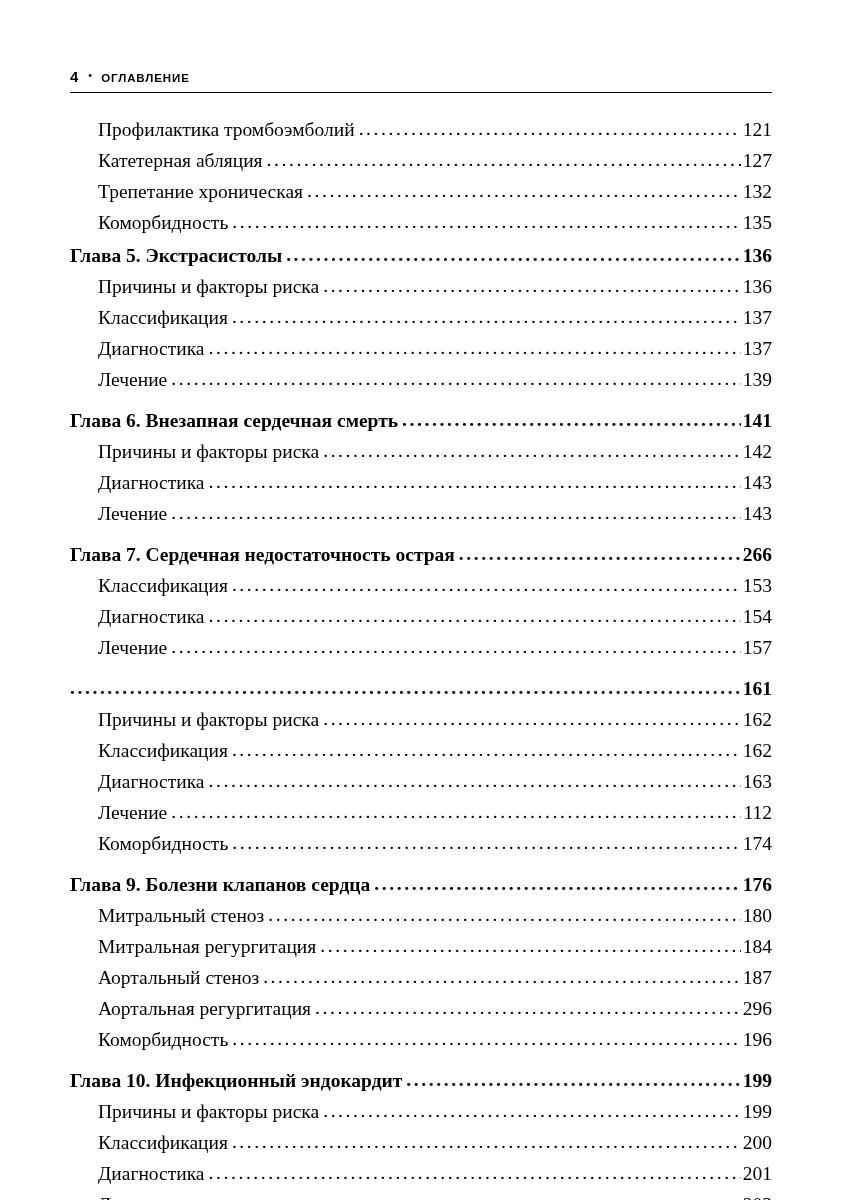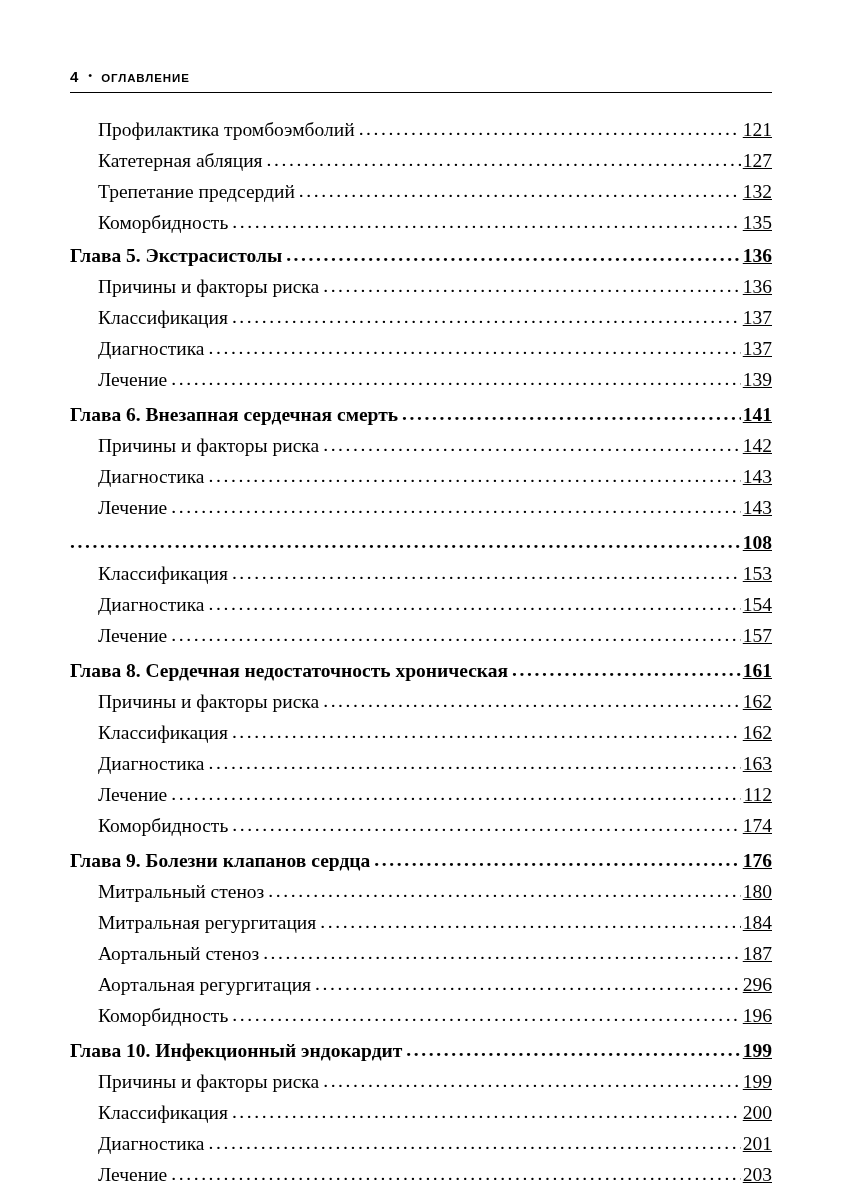--- a/index.html
+++ b/index.html
@@ -83,34 +83,33 @@
     font-size: 19.5px;
     letter-spacing: 2.6px;
     color: #000;
     position: relative;
     top: -1px;
   }
   .entry .page-num {
     flex: 0 0 auto;
     text-align: right;
     padding-left: 2px;
-    text-decoration: underline;
   }
   .entry.level-sub .title {
     padding-left: 28px;
   }
   .entry.level-chapter {
     font-weight: bold;
     height: 33px;
   }
   .entry.level-chapter .title {
     padding-left: 0px;
   }
   .entry.spaced-top {
-    margin-top: 2px;
+    margin-top: 8px;
   }
 </style>
 </head>
 <body>
 
 <div class="page">
 
   <div class="header">
     <span class="folio">4</span>
     <span class="sep">•</span>
@@ -124,21 +123,21 @@
         <span class="title">Профилактика тромбоэмболий</span>
         <span class="dots">........................................................................................................................</span>
         <span class="page-num">121</span>
       </div>
       <div class="entry level-sub">
         <span class="title">Катетерная абляция</span>
         <span class="dots">........................................................................................................................</span>
         <span class="page-num">127</span>
       </div>
       <div class="entry level-sub">
-        <span class="title">Трепетание предсердий</span>
+        <span class="title">Трепетание хроническая</span>
         <span class="dots">........................................................................................................................</span>
         <span class="page-num">132</span>
       </div>
       <div class="entry level-sub">
         <span class="title">Коморбидность</span>
         <span class="dots">........................................................................................................................</span>
         <span class="page-num">135</span>
       </div>
       <div class="entry level-chapter">
         <span class="title">Глава 5. Экстрасистолы</span>
@@ -179,40 +178,40 @@
         <span class="title">Диагностика</span>
         <span class="dots">........................................................................................................................</span>
         <span class="page-num">143</span>
       </div>
       <div class="entry level-sub">
         <span class="title">Лечение</span>
         <span class="dots">........................................................................................................................</span>
         <span class="page-num">143</span>
       </div>
       <div class="entry level-chapter spaced-top">
-        <span class="dots">........................................................................................................................</span>
-        <span class="page-num">108</span>
+        <span class="title">Глава 7. Сердечная недостаточность острая</span>
+        <span class="dots">........................................................................................................................</span>
+        <span class="page-num">266</span>
       </div>
       <div class="entry level-sub">
         <span class="title">Классификация</span>
         <span class="dots">........................................................................................................................</span>
         <span class="page-num">153</span>
       </div>
       <div class="entry level-sub">
         <span class="title">Диагностика</span>
         <span class="dots">........................................................................................................................</span>
         <span class="page-num">154</span>
       </div>
       <div class="entry level-sub">
         <span class="title">Лечение</span>
         <span class="dots">........................................................................................................................</span>
         <span class="page-num">157</span>
       </div>
       <div class="entry level-chapter spaced-top">
-        <span class="title">Глава 8. Сердечная недостаточность хроническая</span>
         <span class="dots">........................................................................................................................</span>
         <span class="page-num">161</span>
       </div>
       <div class="entry level-sub">
         <span class="title">Причины и факторы риска</span>
         <span class="dots">........................................................................................................................</span>
         <span class="page-num">162</span>
       </div>
       <div class="entry level-sub">
         <span class="title">Классификация</span>

